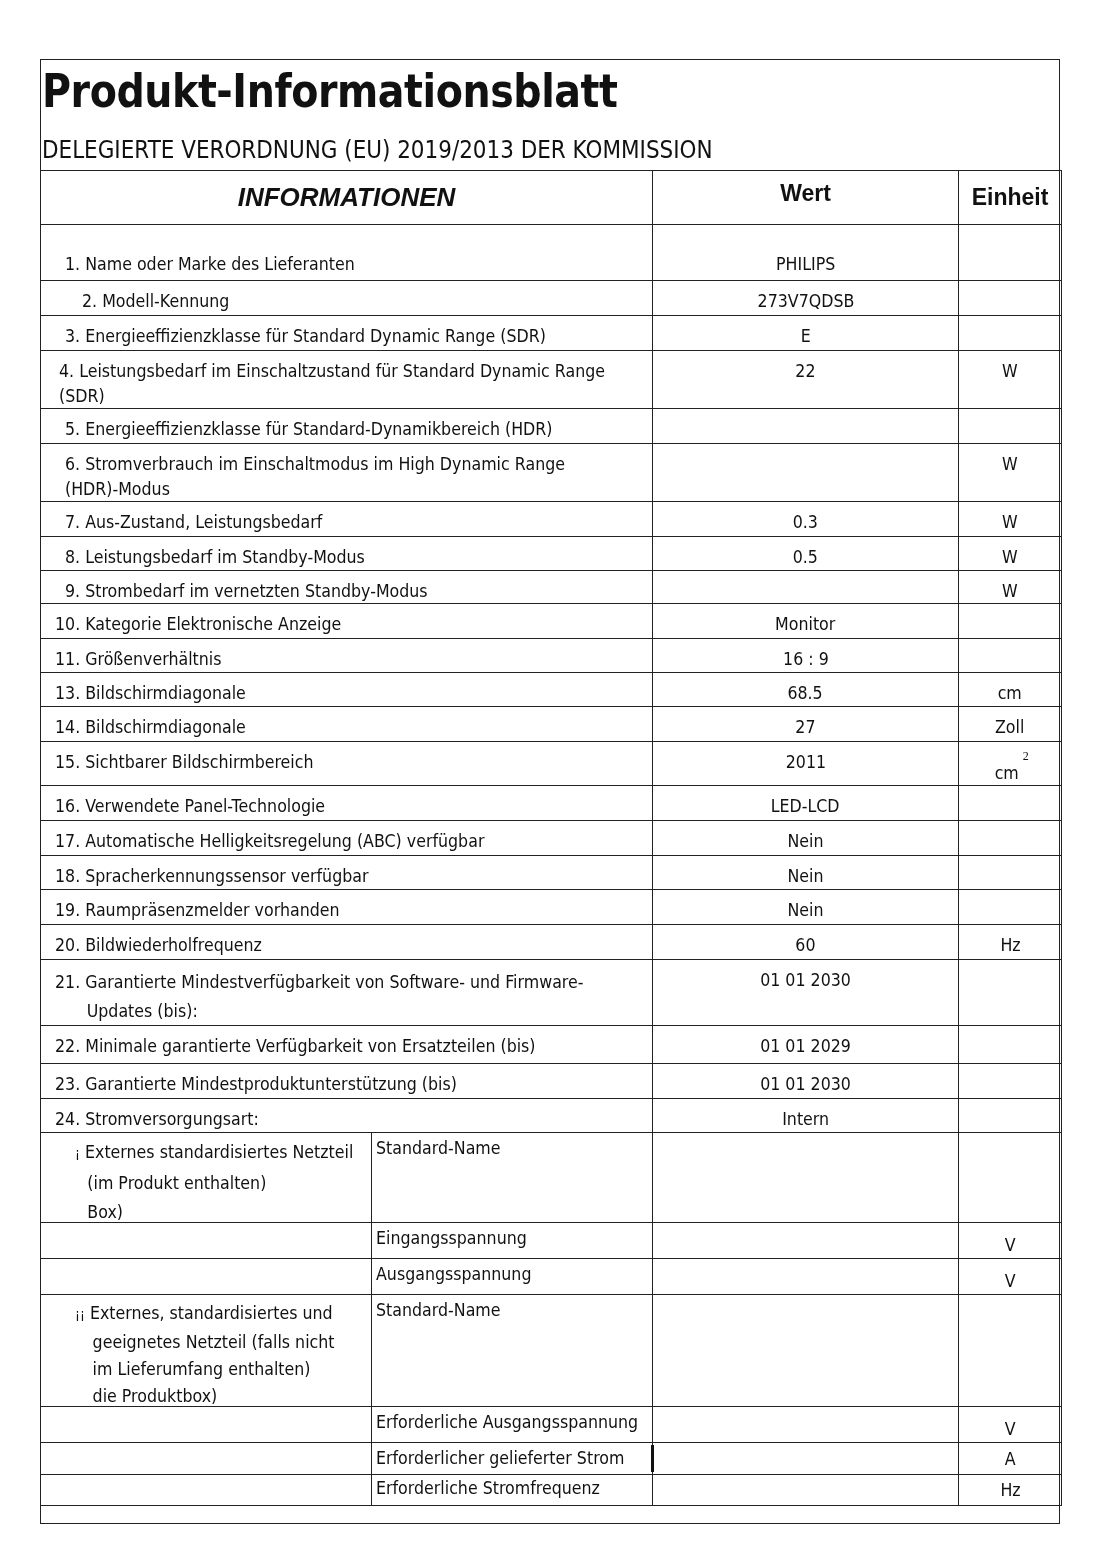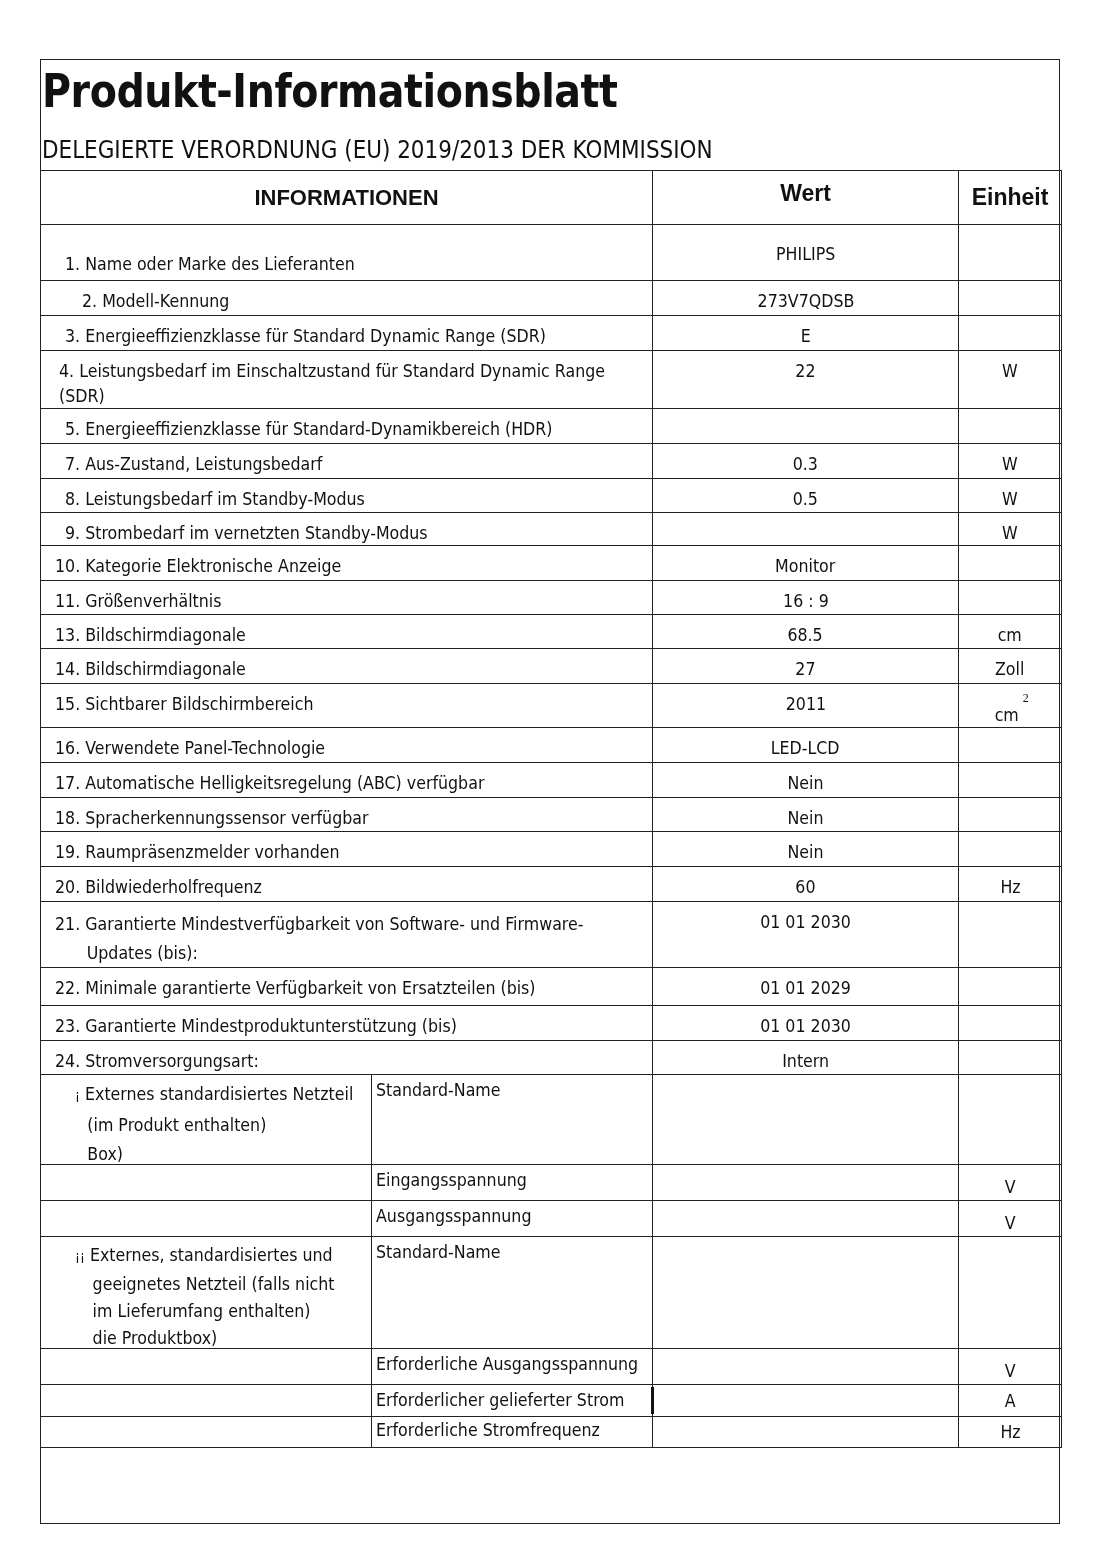--- a/index.html
+++ b/index.html
@@ -33,28 +33,28 @@
 <div class="subtitle">DELEGIERTE VERORDNUNG (EU) 2019/2013 DER KOMMISSION</div>
 
 <table>
   <colgroup>
       <col class="c1">
       <col class="c2">
       <col class="c3">
     </colgroup>
   <tbody>
       <tr style="height:54px">
-    <th style="font-size:22px;">INFORMATIONEN</th>
+    <th style="font-size:26px;font-style:italic;">INFORMATIONEN</th>
     <th style="padding-bottom:8px;">Wert</th>
     <th style="padding-top:0;">Einheit</th>
   </tr>
 
   <tr style="height:56px">
     <td class="lbl" style="padding-top:26px; padding-left:24px"><span class="t">1. Name oder Marke des Lieferanten</span></td>
-    <td class="val" style="padding-top:16px"><span>PHILIPS</span></td>
+    <td class="val" style="padding-top:26px"><span>PHILIPS</span></td>
     <td class="unit" style="padding-top:26px"><span></span></td>
   </tr>
   <tr style="height:35px">
     <td class="lbl" style="padding-left:41px"><span class="t">2. Modell-Kennung</span></td>
     <td class="val"><span>273V7QDSB</span></td>
     <td class="unit"><span></span></td>
   </tr>
   <tr style="height:35px">
     <td class="lbl" style="padding-left:24px"><span class="t">3. Energieeffizienzklasse für Standard Dynamic Range (SDR)</span></td>
     <td class="val"><span>E</span></td>
@@ -62,20 +62,25 @@
   </tr>
   <tr style="height:55px">
     <td class="lbl wrap" style="padding-left:18px; padding-right:0"><span class="t" style="width:660px">4. Leistungsbedarf im Einschaltzustand für Standard Dynamic Range (SDR)</span></td>
     <td class="val"><span>22</span></td>
     <td class="unit"><span>W</span></td>
   </tr>
   <tr style="height:35px">
     <td class="lbl" style="padding-left:24px"><span class="t">5. Energieeffizienzklasse für Standard-Dynamikbereich (HDR)</span></td>
     <td class="val"><span></span></td>
     <td class="unit"><span></span></td>
+  </tr>
+  <tr style="height:57px">
+    <td class="lbl wrap" style="padding-left:24px"><span class="t" style="width:620px">6. Stromverbrauch im Einschaltmodus im High Dynamic Range (HDR)-Modus</span></td>
+    <td class="val"><span></span></td>
+    <td class="unit" style="padding-top:7px"><span>W</span></td>
   </tr>
   <tr style="height:35px">
     <td class="lbl" style="padding-left:24px"><span class="t">7. Aus-Zustand, Leistungsbedarf</span></td>
     <td class="val"><span>0.3</span></td>
     <td class="unit"><span>W</span></td>
   </tr>
   <tr style="height:34px">
     <td class="lbl" style="padding-left:24px"><span class="t">8. Leistungsbedarf im Standby-Modus</span></td>
     <td class="val"><span>0.5</span></td>
     <td class="unit"><span>W</span></td>

